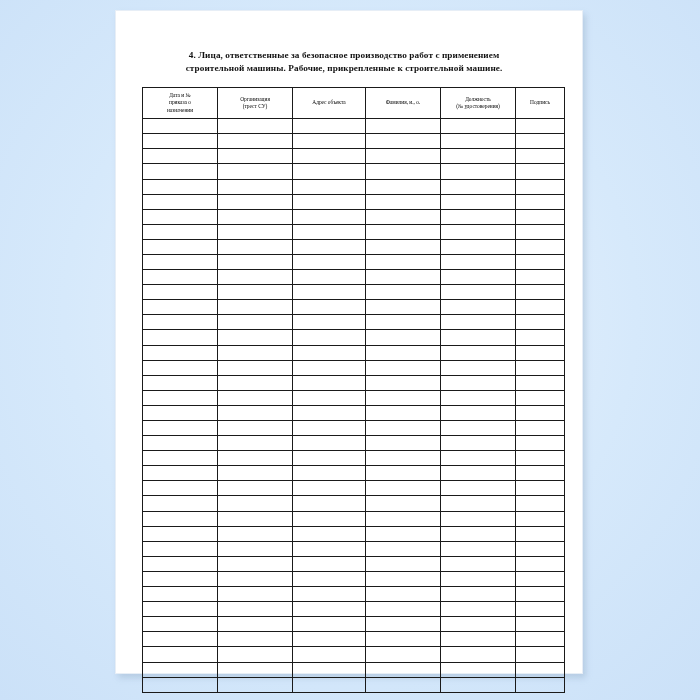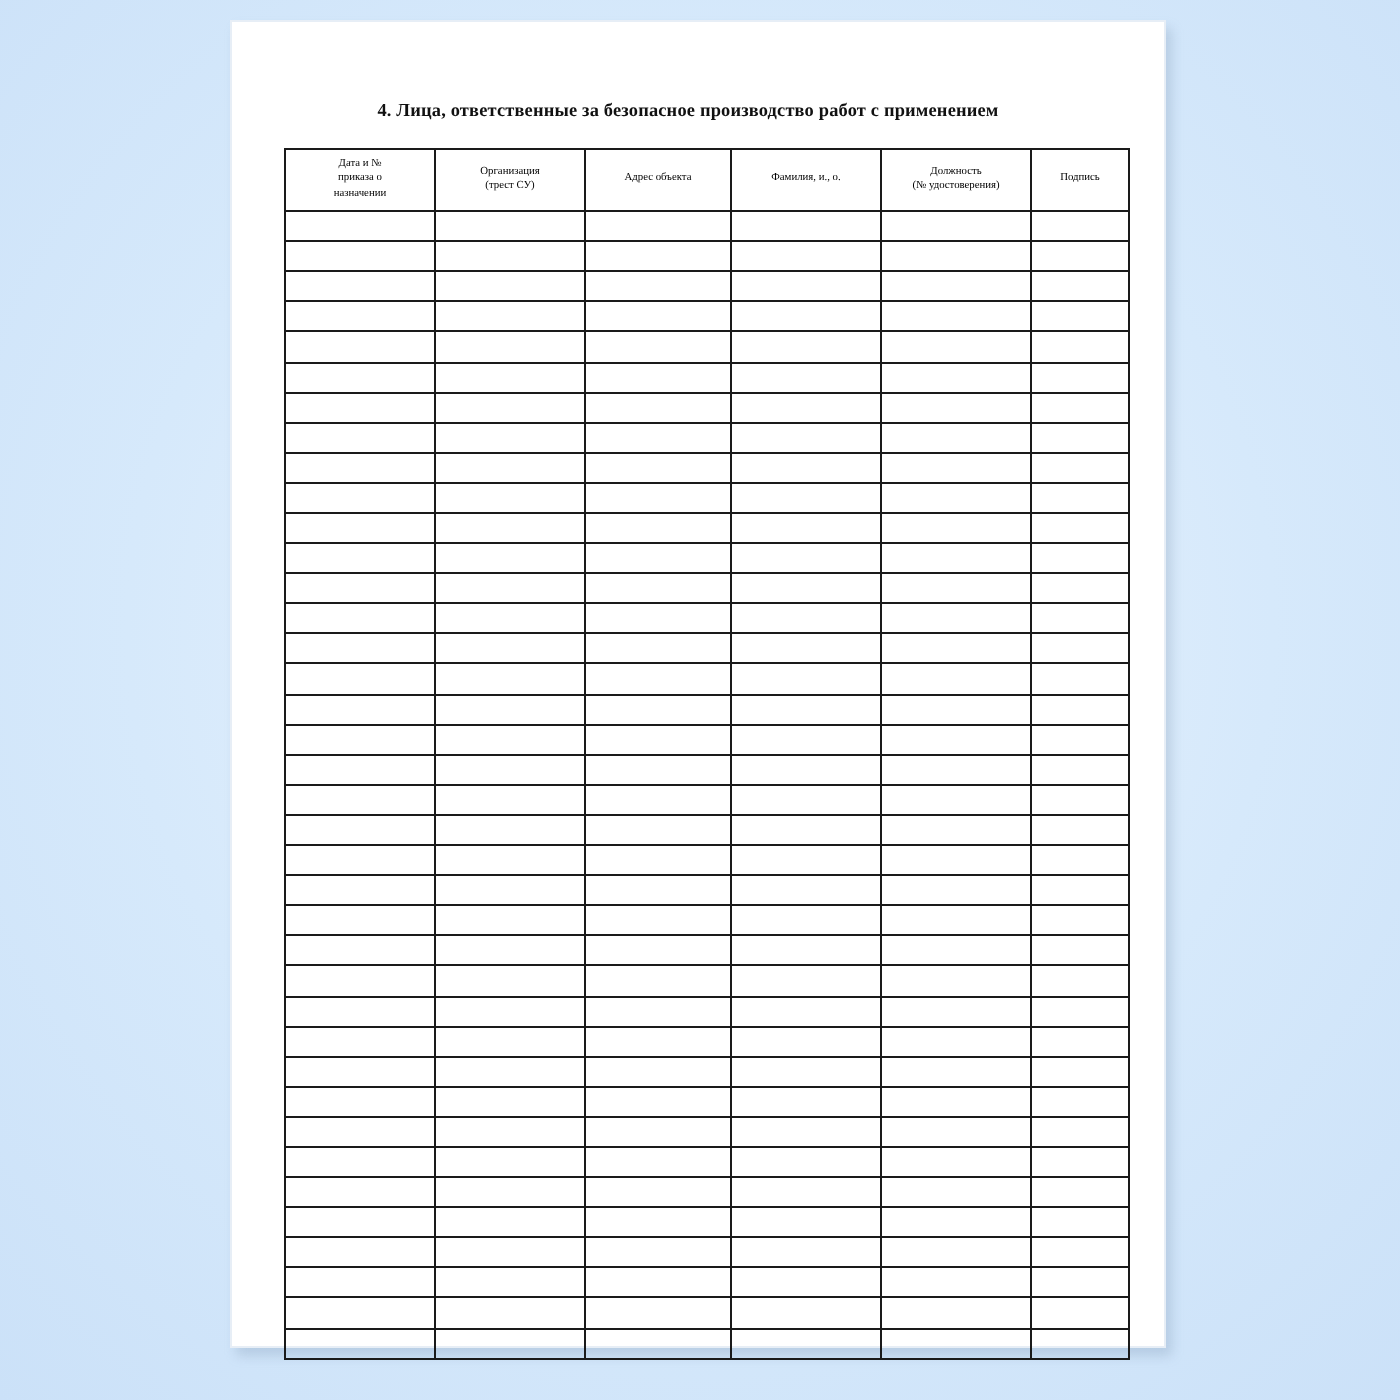--- a/index.html
+++ b/index.html
@@ -88,20 +88,21 @@
 </style>
 </head>
 <body>
 
 <div class="canvas">
   <div class="page-shadow"></div>
   <div class="page">
 
     <div class="doc-title">
       <span class="line">4. Лица, ответственные за безопасное производство работ с применением</span>
+      <span class="line">строительной машины. Рабочие, прикрепленные к строительной машине.</span>
     </div>
 
     <table class="form-table">
       <thead>
         <tr>
           <th class="col-1">
             <span class="hdr">Дата и №</span>
             <span class="hdr">приказа о</span>
             <span class="hdr">назначении</span>
           </th>

